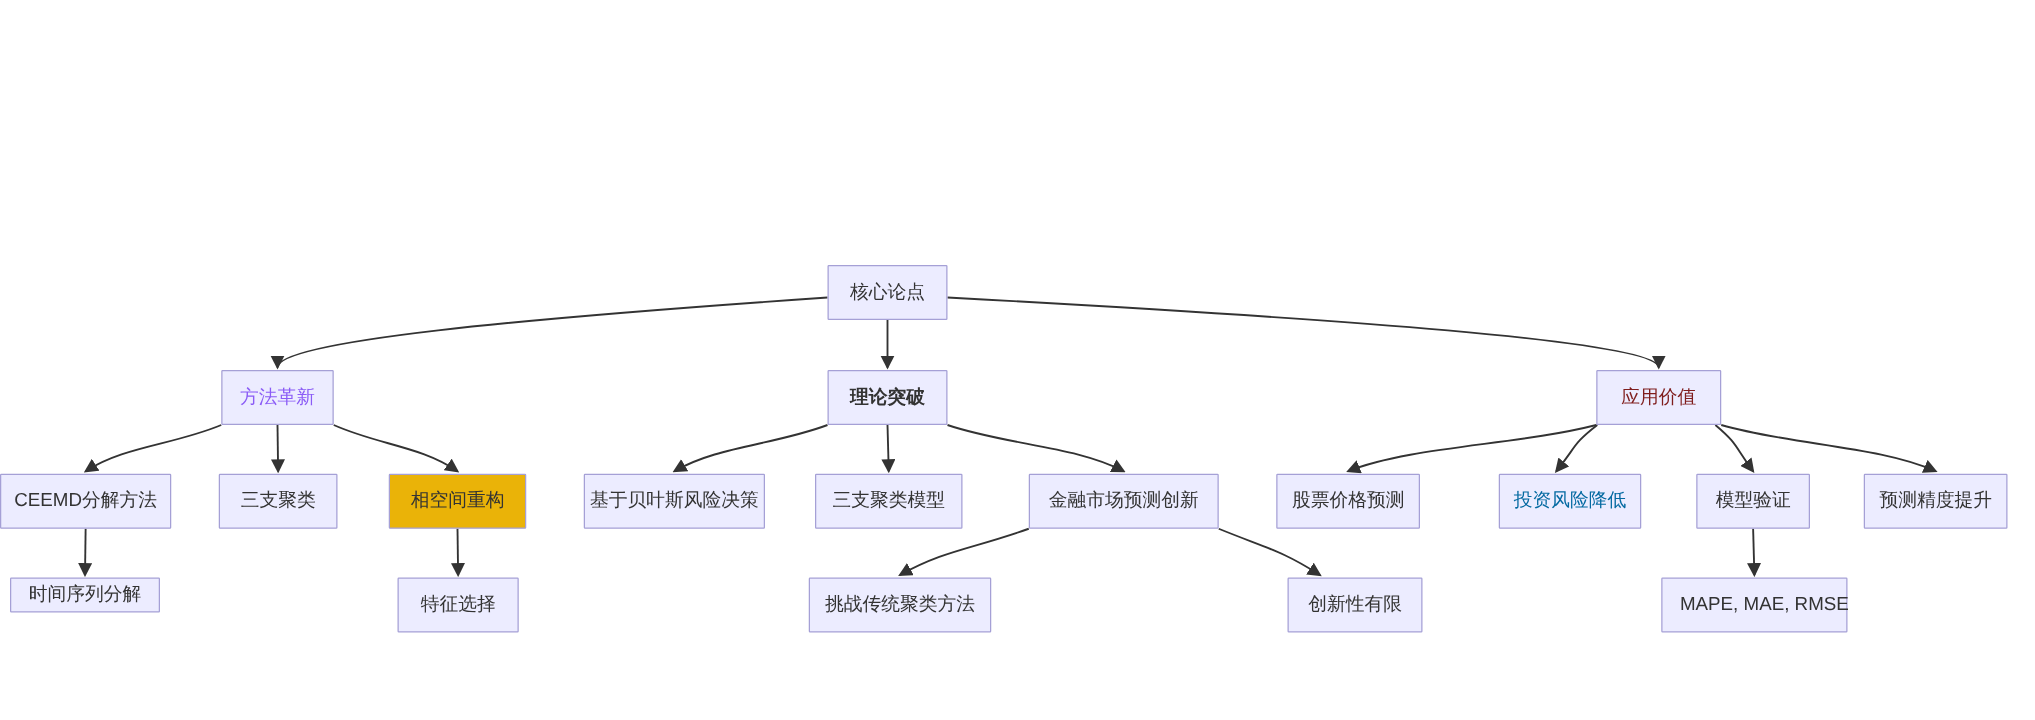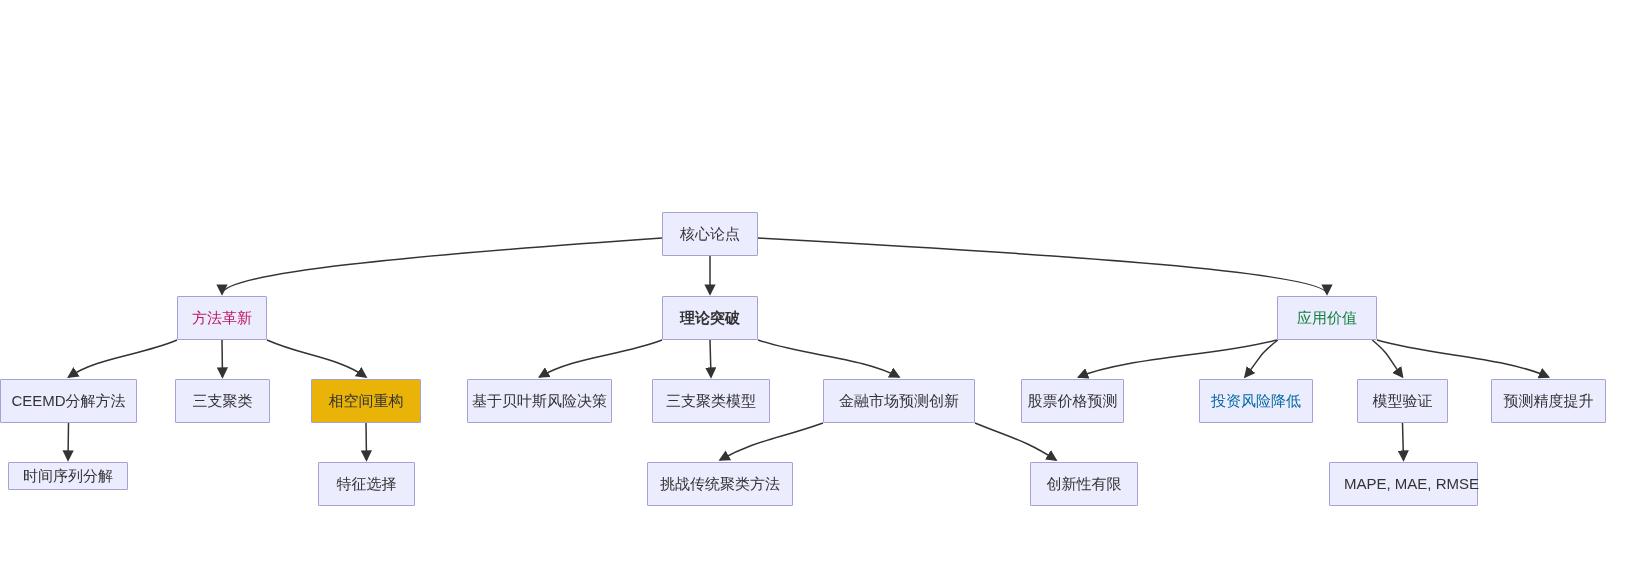--- a/index.html
+++ b/index.html
@@ -71,48 +71,48 @@
         <path d="M1277.8,340 C1257.3,356 1261.4,357 1245,377" fill="none" stroke="#333333" stroke-width="1.5" marker-end="url(#arrowhead)"></path>
         <path d="M1372.3,340 C1391.175,356 1387.4,357 1402.5,377" fill="none" stroke="#333333" stroke-width="1.5" marker-end="url(#arrowhead)"></path>
         <path d="M1377,340 C1432.375,356 1504.2,357 1548.5,377" fill="none" stroke="#333333" stroke-width="1.5" marker-end="url(#arrowhead)"></path>
         <path d="M1402.5,423 L1403.5,460" fill="none" stroke="#333333" stroke-width="1.5" marker-end="url(#arrowhead)"></path>
       </g>
   </svg>
 
 <div class="flow-node" style="left: 662px; top: 212px; width: 96px; height: 44px; background: rgb(236, 236, 255); border-color: rgb(165, 160, 214); color: rgb(51, 51, 51);">
       <span class="node-label">核心论点</span>
     </div>
-    <div class="flow-node" style="left: 177px; top: 296px; width: 90px; height: 44px; background: rgb(236, 236, 255); border-color: rgb(165, 160, 214); color: #be185d;">
+    <div class="flow-node" style="left: 177px; top: 296px; width: 90px; height: 44px; background: rgb(236, 236, 255); border-color: rgb(165, 160, 214); color: #8b5cf6;">
       <span class="node-label">方法革新</span>
     </div>
     <div class="flow-node" style="left: 662px; top: 296px; width: 96px; height: 44px; background: rgb(236, 236, 255); border-color: rgb(165, 160, 214); color: rgb(51, 51, 51); font-weight: bold;">
       <span class="node-label">理论突破</span>
     </div>
-    <div class="flow-node" style="left: 1277px; top: 296px; width: 100px; height: 44px; background: rgb(236, 236, 255); border-color: rgb(165, 160, 214); color: #15803d;">
+    <div class="flow-node" style="left: 1277px; top: 296px; width: 100px; height: 44px; background: rgb(236, 236, 255); border-color: rgb(165, 160, 214); color: #7f1d1d;">
       <span class="node-label">应用价值</span>
     </div>
     <div class="flow-node" style="left: 0px; top: 379px; width: 137px; height: 44px; background: rgb(236, 236, 255); border-color: rgb(165, 160, 214); color: rgb(51, 51, 51);">
       <span class="node-label">CEEMD分解方法</span>
     </div>
     <div class="flow-node" style="left: 175px; top: 379px; width: 95px; height: 44px; background: rgb(236, 236, 255); border-color: rgb(165, 160, 214); color: rgb(51, 51, 51);">
       <span class="node-label">三支聚类</span>
     </div>
     <div class="flow-node" style="left: 311px; top: 379px; width: 110px; height: 44px; background: #eab308; border-color: rgb(165, 160, 214); color: rgb(51, 51, 51);">
       <span class="node-label">相空间重构</span>
     </div>
     <div class="flow-node" style="left: 467px; top: 379px; width: 145px; height: 44px; background: rgb(236, 236, 255); border-color: rgb(165, 160, 214); color: rgb(51, 51, 51);">
       <span class="node-label">基于贝叶斯风险决策</span>
     </div>
     <div class="flow-node" style="left: 652px; top: 379px; width: 118px; height: 44px; background: rgb(236, 236, 255); border-color: rgb(165, 160, 214); color: rgb(51, 51, 51);">
       <span class="node-label">三支聚类模型</span>
     </div>
     <div class="flow-node" style="left: 823px; top: 379px; width: 152px; height: 44px; background: rgb(236, 236, 255); border-color: rgb(165, 160, 214); color: rgb(51, 51, 51);">
       <span class="node-label">金融市场预测创新</span>
     </div>
-    <div class="flow-node" style="left: 1021px; top: 379px; width: 103px; height: 44px; background: rgb(236, 236, 255); border-color: rgb(165, 160, 214); color: rgb(51, 51, 51);">
+    <div class="flow-node" style="left: 1021px; top: 379px; width: 115px; height: 44px; background: rgb(236, 236, 255); border-color: rgb(165, 160, 214); color: rgb(51, 51, 51);">
       <span class="node-label">股票价格预测</span>
     </div>
     <div class="flow-node" style="left: 1188px; top: 379px; width: 114px; height: 44px; background: rgb(236, 236, 255); border-color: rgb(165, 160, 214); color: #0369a1; margin-left: 11px;">
       <span class="node-label">投资风险降低</span>
     </div>
     <div class="flow-node" style="left: 1357px; top: 379px; width: 91px; height: 44px; background: rgb(236, 236, 255); border-color: rgb(165, 160, 214); color: rgb(51, 51, 51);">
       <span class="node-label">模型验证</span>
     </div>
     <div class="flow-node" style="left: 1491px; top: 379px; width: 115px; height: 44px; background: rgb(236, 236, 255); border-color: rgb(165, 160, 214); color: rgb(51, 51, 51);">
       <span class="node-label">预测精度提升</span>

